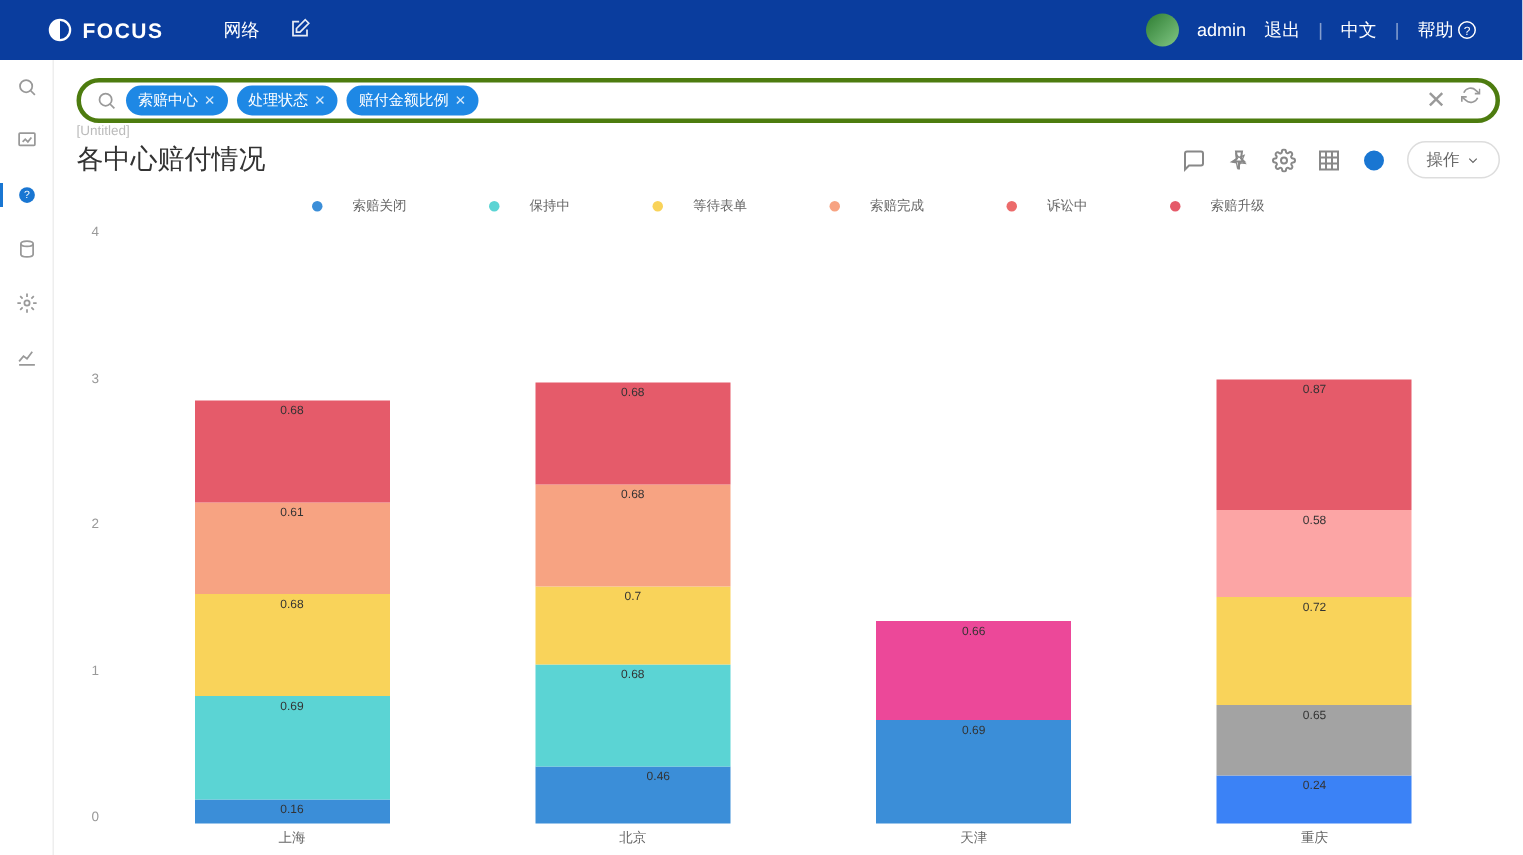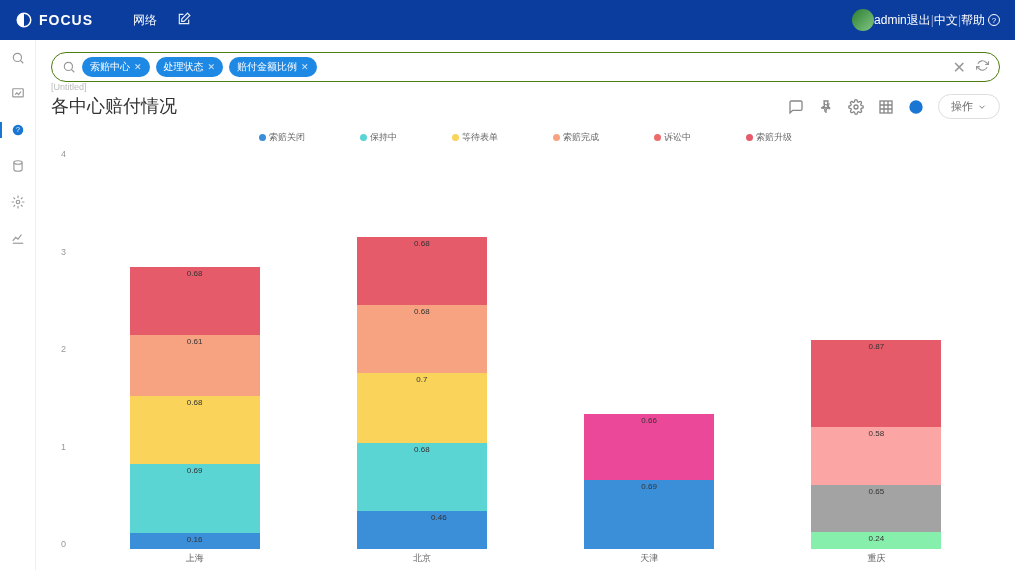--- a/index.html
+++ b/index.html
@@ -1,52 +1,52 @@
 <!DOCTYPE html>
 <html><head>
 <meta charset="utf-8">
 <style>
 *{margin:0;padding:0;box-sizing:border-box;font-family:"Microsoft YaHei",Arial,sans-serif}
 body{width:1015px;height:570px;overflow:hidden;background:#fff}
-.header{height:40px;background:#0a3d9e;display:flex;align-items:center;padding:0 15px;color:#fff;font-size:12px}
+.header{height:40px;background:#0a3d9e;display:flex;align-items:center;padding:0 31px;color:#fff;font-size:12px}
 .logo{display:flex;align-items:center;font-size:14px;font-weight:bold;letter-spacing:1px}
 .logo-icon{width:18px;height:18px;margin-right:6px}
 .nav-item{margin-left:40px;cursor:pointer}
 .nav-icon{margin-left:20px;cursor:pointer;opacity:.9}
-.header-right{margin-left:auto;display:flex;align-items:center;}
+.header-right{margin-left:auto;display:flex;align-items:center;gap:12px}
 .avatar{width:22px;height:22px;border-radius:50%;background:linear-gradient(135deg,#2e7d32,#81c784);position:relative;overflow:hidden}
 .header-right span{cursor:pointer}
 .divider{opacity:.5}
 .help-badge{display:inline-flex;align-items:center;gap:3px}
 .help-q{display:inline-block;width:12px;height:12px;border:1px solid #fff;border-radius:50%;font-size:8px;text-align:center;line-height:12px}
 
 .sidebar{position:absolute;left:0;top:40px;width:36px;height:530px;border-right:1px solid #eee;display:flex;flex-direction:column;align-items:center;padding-top:10px;gap:20px}
 .side-icon{width:16px;height:16px;cursor:pointer;color:#999;display:flex;align-items:center;justify-content:center}
 .side-icon.active{color:#1976d2;position:relative}
 .side-icon.active::before{content:'';position:absolute;left:-10px;width:2px;height:16px;background:#1976d2}
 
 .main{position:absolute;left:36px;top:40px;right:0;bottom:0;padding:12px 15px}
 
-.search-bar{height:30px;border:1px solid #4d7c0f;border-radius:15px;display:flex;align-items:center;padding:0 10px;gap:6px}
+.search-bar{height:30px;border:3px solid #4d7c0f;border-radius:15px;display:flex;align-items:center;padding:0 10px;gap:6px}
 .search-icon{color:#999;flex-shrink:0}
 .pill{background:#1e88e5;color:#fff;font-size:10px;padding:3px 8px;border-radius:10px;display:flex;align-items:center;gap:4px;cursor:pointer}
 .pill-x{font-size:9px;opacity:.8}
 .search-right{margin-left:auto;display:flex;gap:10px;color:#999}
 .sr-icon{cursor:pointer}
 
 .breadcrumb{font-size:9px;color:#bbb;margin-top:0}
 .title-row{display:flex;margin-top:2px}
 .page-title{font-size:18px;color:#333}
 .title-actions{margin-left:auto;display:flex;align-items:center;gap:14px;color:#888}
 .ta-icon{cursor:pointer;width:16px;height:16px;display:flex;align-items:center;justify-content:center}
 .ta-icon.active{color:#1976d2}
 .op-btn{border:1px solid #ddd;border-radius:14px;padding:4px 12px;font-size:11px;color:#666;cursor:pointer;display:flex;align-items:center;gap:4px}
 
 .legend{display:flex;justify-content:center;gap:55px;margin-top:12px;font-size:9px;color:#666}
-.legend-item{display:flex;align-items:center;gap:3px;cursor:pointer}
+.legend-item{display:flex;align-items:center;gap:20px;cursor:pointer}
 .legend-dot{width:7px;height:7px;border-radius:50%}
 
 .chart-area{position:relative;margin-top:5px;height:410px;margin-left:30px;margin-right:10px}
 .y-axis{position:absolute;left:-20px;top:0;height:400px;display:flex;flex-direction:column;justify-content:space-between;font-size:9px;color:#999;align-items:flex-end}
 .plot{position:absolute;left:0;right:0;top:0;height:400px;display:flex;justify-content:space-around;align-items:flex-end}
 .bar-group{position:relative;width:130px;display:flex;flex-direction:column-reverse}
 .seg{width:100%;position:relative;font-size:8px;color:#333;display:flex;align-items:flex-start;justify-content:center;padding-top:2px}
 .x-labels{position:absolute;left:0;right:0;top:403px;display:flex;justify-content:space-around;font-size:9px;color:#666}
 .x-labels span{width:130px;text-align:center}
 </style>
@@ -230,31 +230,32 @@
         <div class="bar-group">
           <div class="seg" style="background: rgb(59, 142, 216); height: 16px;">0.16</div>
           <div class="seg" style="background: rgb(91, 212, 212); height: 69px;">0.69</div>
           <div class="seg" style="background: rgb(249, 211, 90); height: 68px;">0.68</div>
           <div class="seg" style="background: rgb(247, 163, 130); height: 61px;">0.61</div>
           <div class="seg" style="background: rgb(229, 91, 106); height: 68px;">0.68</div>
         </div>
         <div class="bar-group">
           <div class="seg" style="background: rgb(59, 142, 216); height: 38px; padding-left: 34px;">0.46</div>
           <div class="seg" style="background: rgb(91, 212, 212); height: 68px;">0.68</div>
-          <div class="seg" style="background: rgb(249, 211, 90); height: 70px;">0.7</div>
+          <div class="seg" style="background: rgb(249, 211, 90); height: 52px;">0.7</div>
           <div class="seg" style="background: rgb(247, 163, 130); height: 68px;">0.68</div>
           <div class="seg" style="background: rgb(229, 91, 106); height: 68px;">0.68</div>
         </div>
         <div class="bar-group">
           <div class="seg" style="background: rgb(59, 142, 216); height: 69px;">0.69</div>
           <div class="seg" style="background: #ec4899; height: 66px;">0.66</div>
         </div>
         <div class="bar-group">
-          <div class="seg" style="background: #86efac; height: 17px;">0.24</div>
+          <div class="seg" style="background: #3b82f6; height: 32px;">0.24</div>
           <div class="seg" style="background: #a3a3a3; height: 47px;">0.65</div>
+          <div class="seg" style="background: rgb(249, 211, 90); height: 72px;">0.72</div>
           <div class="seg" style="background: #fca5a5; height: 58px;">0.58</div>
           <div class="seg" style="background: rgb(229, 91, 106); height: 87px;">0.87</div>
         </div>
       </div>
     <div class="x-labels" id="xaxis">
         <span>上海</span>
         <span>北京</span>
         <span>天津</span>
         <span>重庆</span>
       </div>

